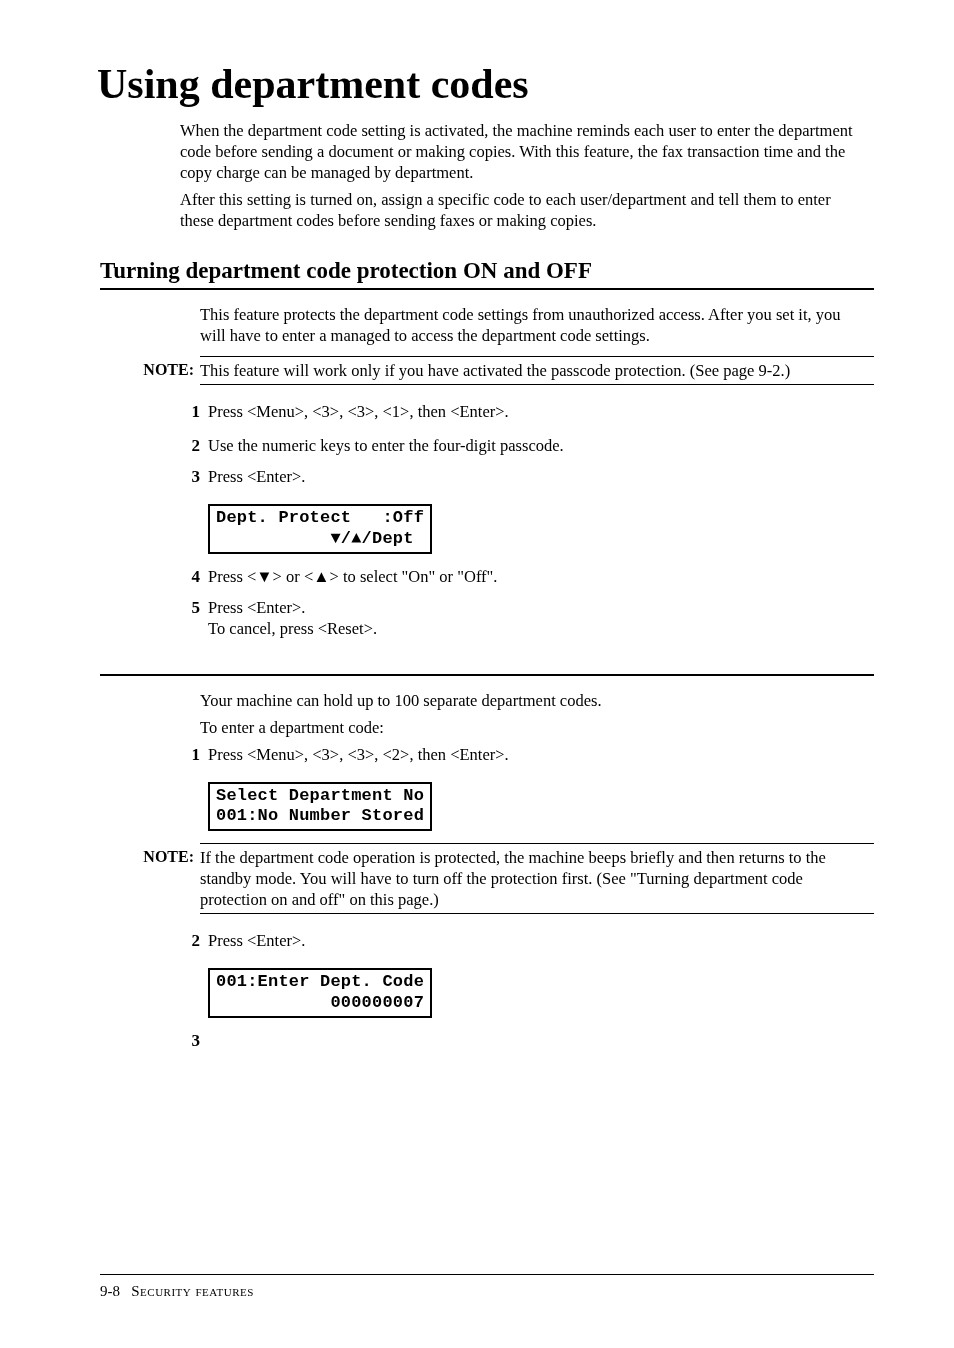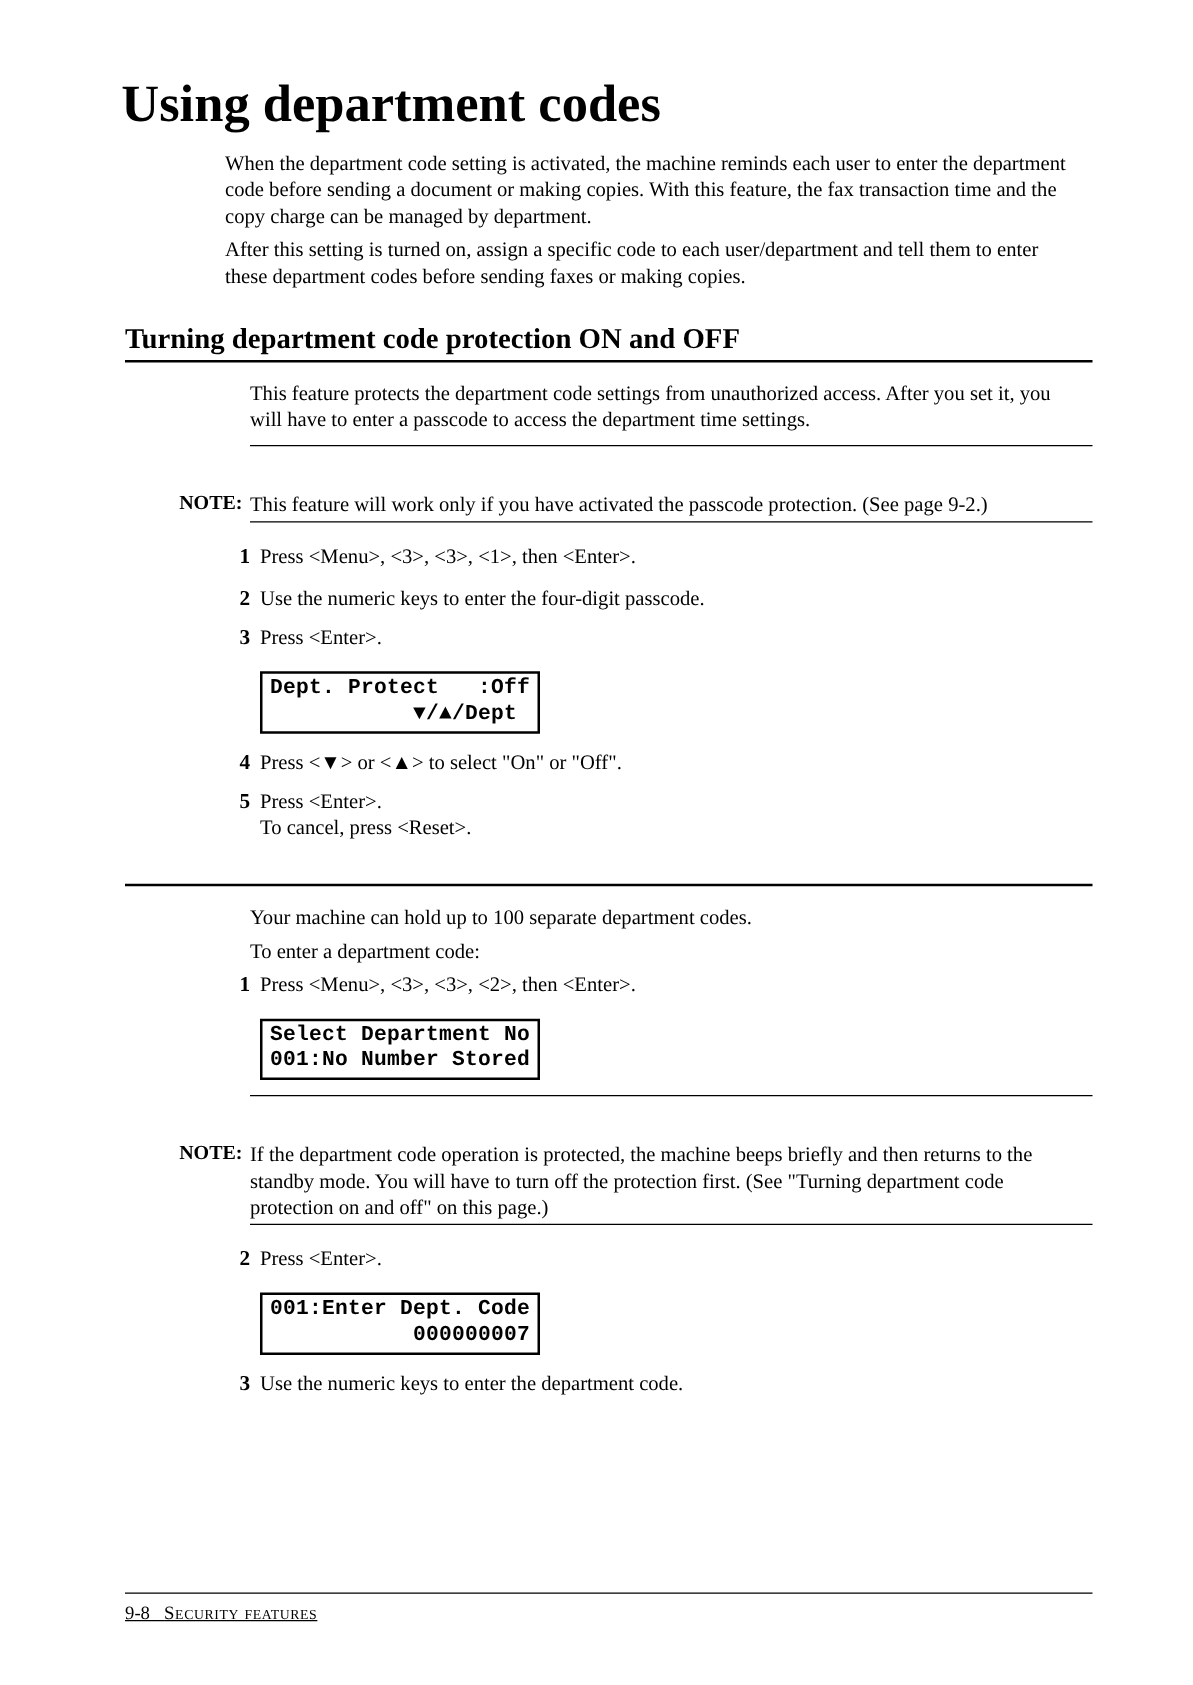--- a/index.html
+++ b/index.html
@@ -44,21 +44,20 @@
   .note-block { margin-top: 10px; margin-left: 0; }
   .note-topline, .note-botline {
     border: none;
     border-top: 1.3px solid #000;
     margin-left: 100px;
   }
   .note-row {
     display: flex;
     align-items: flex-start;
     padding: 3px 0 3px 0;
-    margin-top: 33px;
   }
   .note-label {
     width: 100px;
     flex-shrink: 0;
     font-weight: bold;
     font-size: 16px;
     text-align: right;
     padding-right: 6px;
     padding-top: 1px;
   }
@@ -107,21 +106,20 @@
     left: 100px;
     right: 80px;
   }
   .footer-rule {
     border: none;
     border-top: 1.5px solid #000;
     margin-bottom: 8px;
   }
   .footer-text {
     font-size: 15px;
-    text-decoration: underline;
   }
   .footer-text .pg {
     font-family: Georgia, serif;
   }
   .footer-text .sc {
     font-variant: small-caps;
     letter-spacing: 0.5px;
   }
   .spacer-para { margin-top: 2px; }
 </style>
@@ -132,21 +130,21 @@
 
 <div class="intro">
   <p>When the department code setting is activated, the machine reminds each user to enter the department code before sending a document or making copies.  With this feature, the fax transaction time and the copy charge can be managed by department.</p>
   <p>After this setting is turned on, assign a specific code to each user/department and tell them to enter these department codes before sending faxes or making copies.</p>
 </div>
 
 <div class="h2-wrap">
   <div class="h2">Turning department code protection ON and OFF</div>
   <hr class="h2-rule">
   <div class="section-body">
-    <p class="para">This feature protects the department code settings from unauthorized access. After you set it, you will have to enter a passcode to access the department time settings.</p>
+    <p class="para">This feature protects the department code settings from unauthorized access. After you set it, you will have to enter a managed to access the department code settings.</p>
   </div>
 
   <div class="note-block">
     <hr class="note-topline">
     <div class="note-row">
       <div class="note-label">NOTE:</div>
       <div class="note-text">This feature will work only if you have activated the passcode protection.  (See page 9-2.)</div>
     </div>
     <hr class="note-botline">
   </div>
@@ -209,21 +207,20 @@
 
   <div class="steps">
     <div class="step">
       <div class="step-num">2</div>
       <div class="step-body">Press &lt;Enter&gt;.</div>
     </div>
     <div class="lcd"><span>001:Enter Dept. Code</span><span class="line2">           000000007</span></div>
 
     <div class="step" style="margin-top:12px">
       <div class="step-num">3</div>
-      <div class="step-body">Use the numeric keys to enter the department code.</div>
     </div>
   </div>
 </div>
 
 <div class="footer">
   <hr class="footer-rule">
   <div class="footer-text">
     <span class="pg">9-8</span>&nbsp;&nbsp;&nbsp;<span class="sc">Security features</span>
   </div>
 </div>

